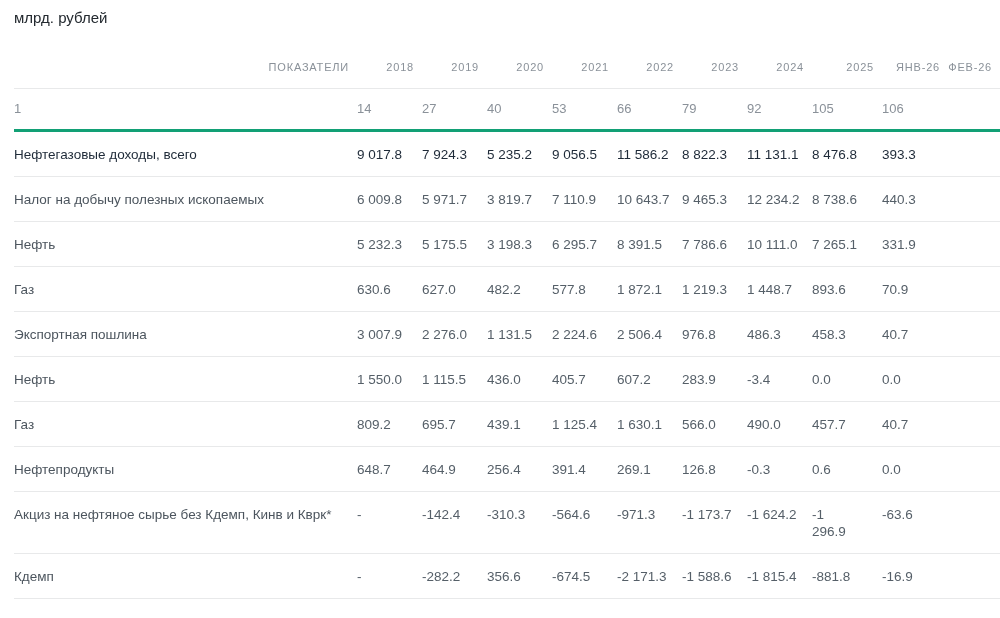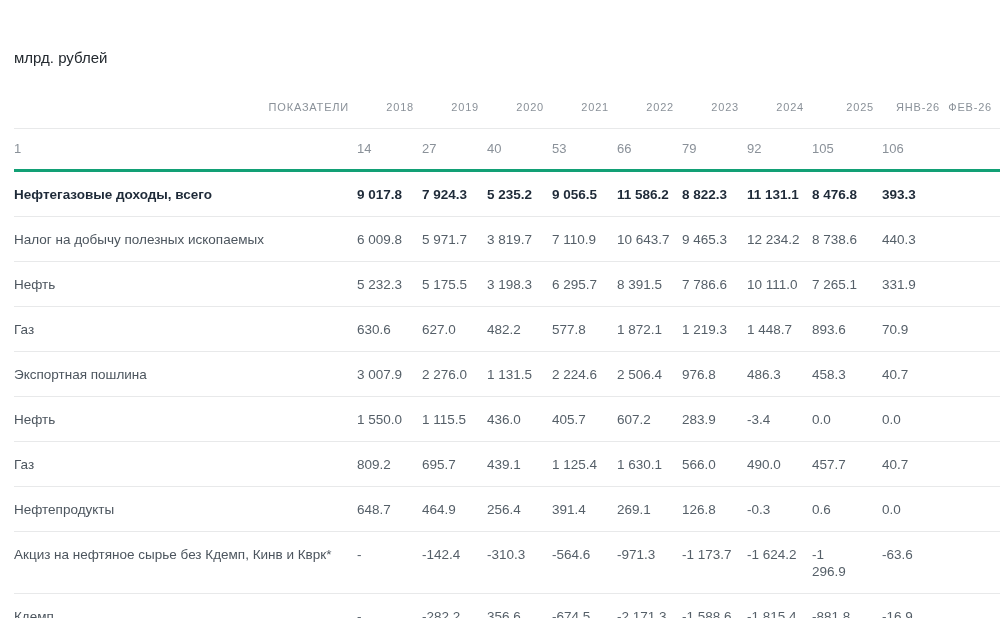--- a/index.html
+++ b/index.html
@@ -9,21 +9,20 @@
     font-family: "Liberation Sans", "DejaVu Sans", sans-serif;
     padding-left: 14px;
     color: #4c555e;
   }
   .page-title {
     padding-top: 9px;
     font-size: 15px;
     line-height: 18px;
     color: #23292f;
     font-weight: 400;
-    margin-top: 40px;
   }
   table {
     width: 986px;
     table-layout: fixed;
     border-collapse: collapse;
   }
   col.c-label { width: 343px; }
   col.c-year  { width: 65px; }
   col.c-2025  { width: 70px; }
   col.c-jan   { width: 66px; }
@@ -51,21 +50,21 @@
     line-height: 17px;
     color: #555f68;
     vertical-align: top;
     text-align: left;
     padding: 14px 8px 13px 0;
     border-bottom: 1px solid #e8e9ea;
     white-space: pre-line;
   }
   tbody td.label { color: #4c555e; }
   tbody tr.bold td {
-    font-weight: 700;
+    font-weight: 400;
     color: #1e2a38;
     margin-top: 16px;
   }
 </style>
 </head>
 <body>
 
 <div class="page-title">млрд. рублей</div>
 
 <table>

